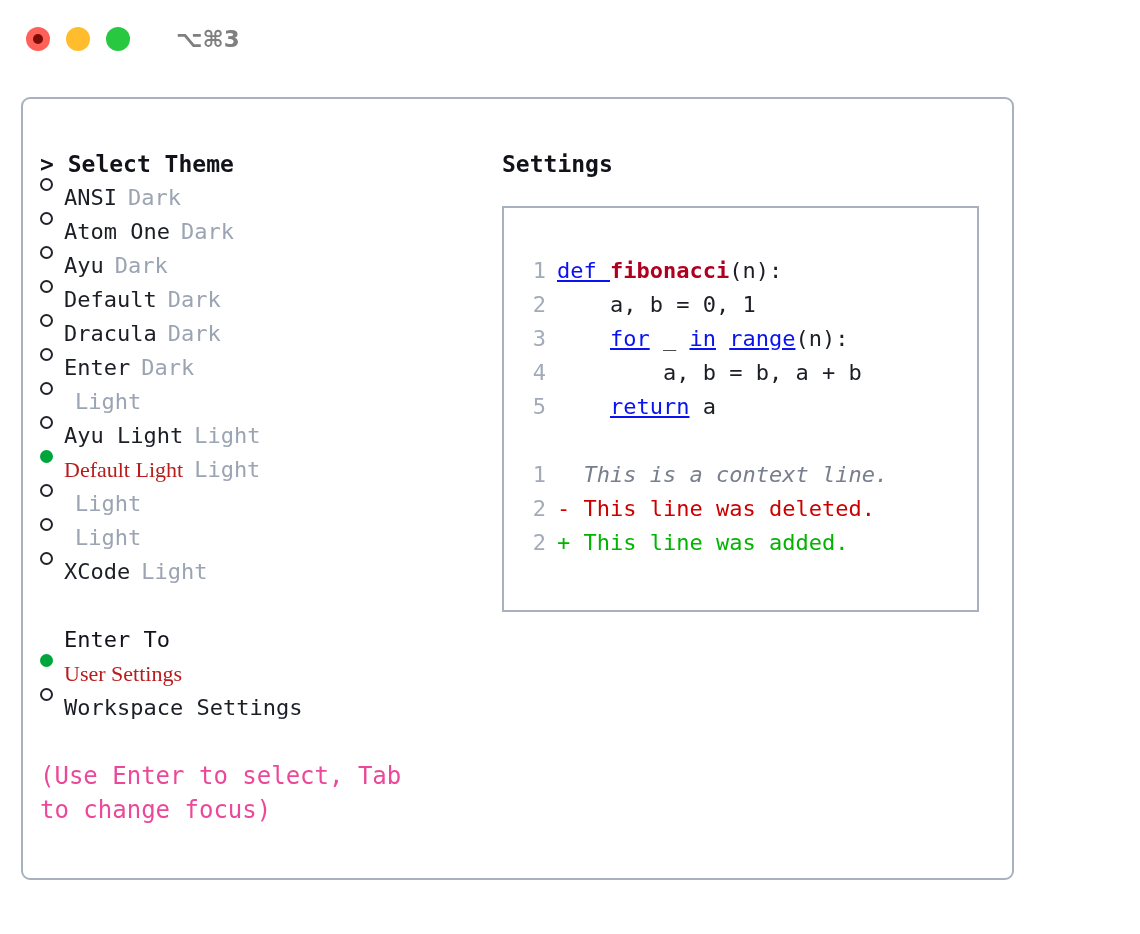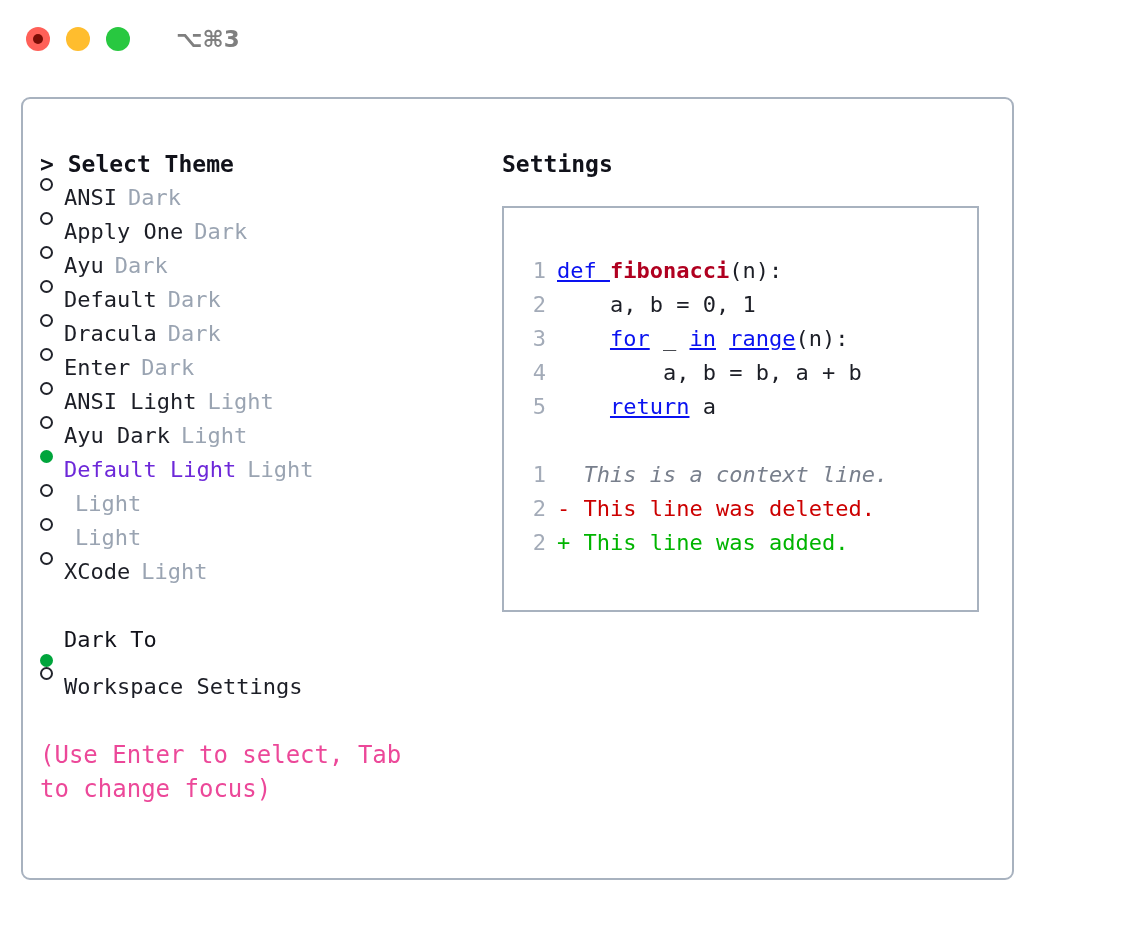--- a/index.html
+++ b/index.html
@@ -113,21 +113,21 @@
     box-sizing: border-box;
     margin-right: 11px;
     position: relative;
     top: -3px;
     flex: 0 0 auto;
   }
   .bullet.off { border: 2px solid #22242c; background: transparent; }
   .bullet.on-sel { border: 2px solid #00a53c; background: #00a53c; }
 
   .theme-name { color: #1c1e26; }
-  .theme-name.selected { color: #6d28d9; }
+  .theme-name.selected { color: #b91c1c; font-family: Liberation Serif, serif; }
   .theme-kind { color: #9aa4b2; margin-left: 11px; }
 
   .apply-header {
     font-size: 22px;
     color: #11121a;
     line-height: 34px;
     padding-left: 24px;
     white-space: pre;
   }
 
@@ -187,36 +187,36 @@
     <span class="traffic green"></span>
     <span id="shortcut">⌥⌘3</span>
   </div>
 
   <div id="panel">
 
     <div id="left-col">
       <div class="section-header">&gt; Select Theme</div>
       <div id="theme-list">
           <div class="theme-row"><span class="bullet off"></span><span class="theme-name">ANSI</span><span class="theme-kind">Dark</span></div>
-          <div class="theme-row"><span class="bullet off"></span><span class="theme-name">Apply One</span><span class="theme-kind">Dark</span></div>
+          <div class="theme-row"><span class="bullet off"></span><span class="theme-name">Atom One</span><span class="theme-kind">Dark</span></div>
           <div class="theme-row"><span class="bullet off"></span><span class="theme-name">Ayu</span><span class="theme-kind">Dark</span></div>
           <div class="theme-row"><span class="bullet off"></span><span class="theme-name">Default</span><span class="theme-kind">Dark</span></div>
           <div class="theme-row"><span class="bullet off"></span><span class="theme-name">Dracula</span><span class="theme-kind">Dark</span></div>
           <div class="theme-row"><span class="bullet off"></span><span class="theme-name">Enter</span><span class="theme-kind">Dark</span></div>
-          <div class="theme-row"><span class="bullet off"></span><span class="theme-name">ANSI Light</span><span class="theme-kind">Light</span></div>
-          <div class="theme-row"><span class="bullet off"></span><span class="theme-name">Ayu Dark</span><span class="theme-kind">Light</span></div>
+          <div class="theme-row"><span class="bullet off"></span><span class="theme-kind">Light</span></div>
+          <div class="theme-row"><span class="bullet off"></span><span class="theme-name">Ayu Light</span><span class="theme-kind">Light</span></div>
           <div class="theme-row"><span class="bullet on-sel"></span><span class="theme-name selected">Default Light</span><span class="theme-kind">Light</span></div>
           <div class="theme-row"><span class="bullet off"></span><span class="theme-kind">Light</span></div>
           <div class="theme-row"><span class="bullet off"></span><span class="theme-kind">Light</span></div>
           <div class="theme-row"><span class="bullet off"></span><span class="theme-name">XCode</span><span class="theme-kind">Light</span></div>
         </div>
       <div class="spacer-sm"></div>
-      <div class="apply-header">Dark To</div>
+      <div class="apply-header">Enter To</div>
       <div id="apply-list">
-          <div class="theme-row"><span class="bullet on-sel"></span></div>
+          <div class="theme-row"><span class="bullet on-sel"></span><span class="theme-name selected">User Settings</span></div>
           <div class="theme-row"><span class="bullet off"></span><span class="theme-name">Workspace Settings</span></div>
         </div>
       <div class="spacer-sm"></div>
       <div class="hint">(Use Enter to select, Tab to change focus)</div>
     </div>
 
     <div id="right-col">
       <div class="section-header">Settings</div>
     </div>
 

